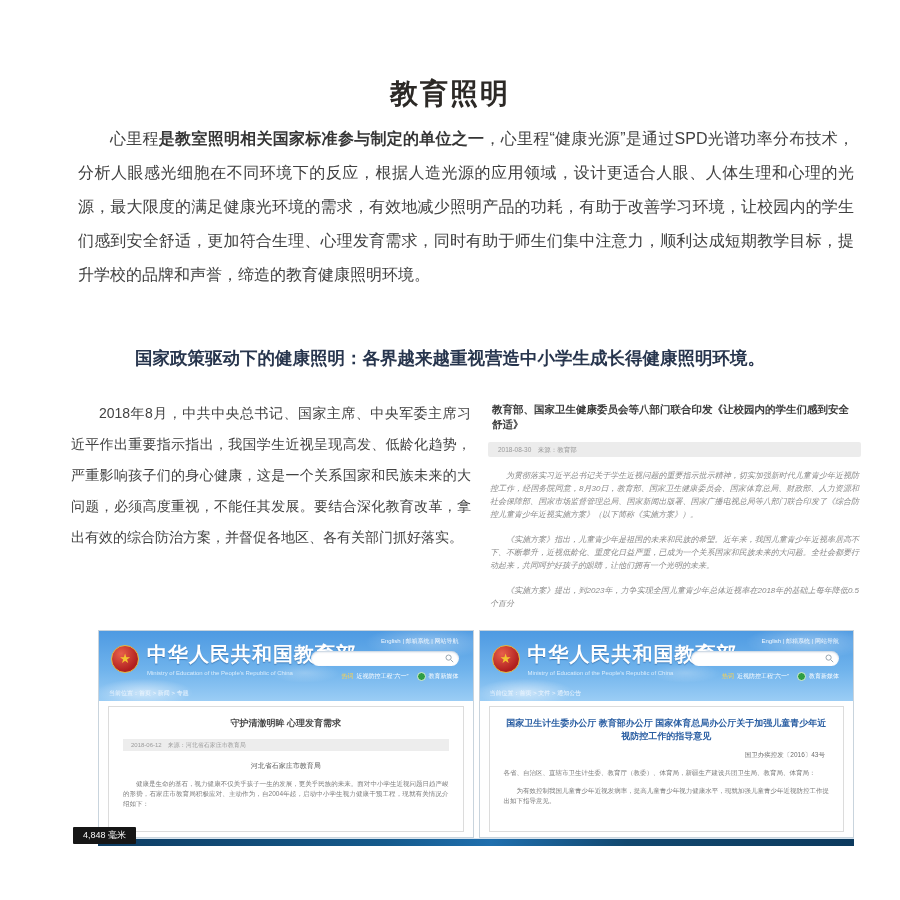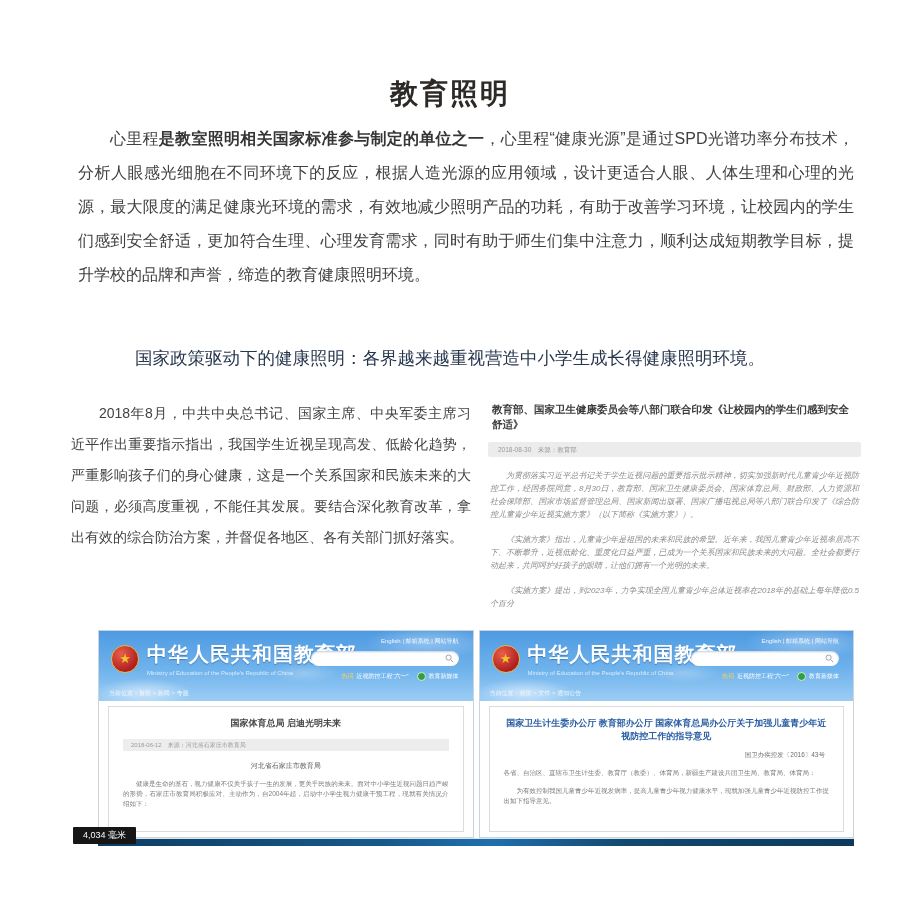--- a/index.html
+++ b/index.html
@@ -8,21 +8,21 @@
   .page { position:relative; width:868px; height:900px; background:#fff; overflow:hidden; margin:0 auto; }
 
   .page-title { position:absolute; top:75px; left:0; width:100%; text-align:center;
     font-size:28px; font-weight:bold; color:#2c2926; letter-spacing:2px; }
 
   .intro { position:absolute; top:122px; left:62px; width:776px;
     font-size:16px; line-height:34px; text-align:justify; text-indent:2em; color:#404040; }
   .intro .b { font-weight:bold; color:#353535; }
 
   .policy-heading { position:absolute; top:346px; left:0; width:100%; text-align:center;
-    font-size:17.5px; font-weight:normal; color:#27354d; }
+    font-size:17.5px; font-weight:bold; color:#27354d; }
 
   .two-col { position:absolute; top:398px; left:55px; width:790px; display:flex; }
   .policy-left { width:400px; font-size:14px; line-height:31px; text-align:justify;
     text-indent:2em; color:#424242; }
 
   .doc-panel { margin-left:17px; width:373px; padding-top:4px; }
   .doc-title { font-size:10.5px; font-weight:bold; color:#3b3b3b; line-height:15px; padding:0 4px; }
   .doc-meta { margin-top:10px; background:#ececec; border-radius:2px; height:15px;
     line-height:15px; font-size:6.5px; color:#9a9a9a; padding-left:10px; }
   .doc-p { margin-top:12px; font-size:8px; line-height:13px; color:#8a8a8a;
@@ -119,21 +119,21 @@
         </div>
         <div class="hot-row">
           <span class="hot-label">热词</span>
           <span class="hot-words">近视防控工程“六一”</span>
           <span class="media-dot"></span>
           <span class="media-label">教育新媒体</span>
         </div>
         <div class="crumb">当前位置：首页 &gt; 新闻 &gt; 专题</div>
       </div>
       <div class="shot-card">
-        <div class="art-title">国家体育总局 启迪光明未来</div>
+        <div class="art-title">守护清澈明眸 心理发育需求</div>
         <div class="art-meta">2018-06-12　来源：河北省石家庄市教育局</div>
         <div class="art-subtitle">河北省石家庄市教育局</div>
         <p class="art-p">健康是生命的基石，视力健康不仅关乎孩子一生的发展，更关乎民族的未来。面对中小学生近视问题日趋严峻的形势，石家庄市教育局积极应对、主动作为，自2004年起，启动中小学生视力健康干预工程，现就有关情况介绍如下：</p>
       </div>
     </div>
 
     <div class="shot">
       <div class="shot-header">
         <div class="brand">
           <div class="emblem">★</div>
@@ -160,15 +160,15 @@
       <div class="shot-card">
         <div class="art-title blue">国家卫生计生委办公厅 教育部办公厅 国家体育总局办公厅关于加强儿童青少年近视防控工作的指导意见</div>
         <div class="art-docnum">国卫办疾控发〔2016〕43号</div>
         <p class="art-p noindent">各省、自治区、直辖市卫生计生委、教育厅（教委）、体育局，新疆生产建设兵团卫生局、教育局、体育局：</p>
         <p class="art-p">为有效控制我国儿童青少年近视发病率，提高儿童青少年视力健康水平，现就加强儿童青少年近视防控工作提出如下指导意见。</p>
       </div>
     </div>
   </div>
 
   <div class="bottom-bar"></div>
-  <div class="size-label">4,034 毫米</div>
+  <div class="size-label">4,848 毫米</div>
 
 </div>
 
 </body></html>

